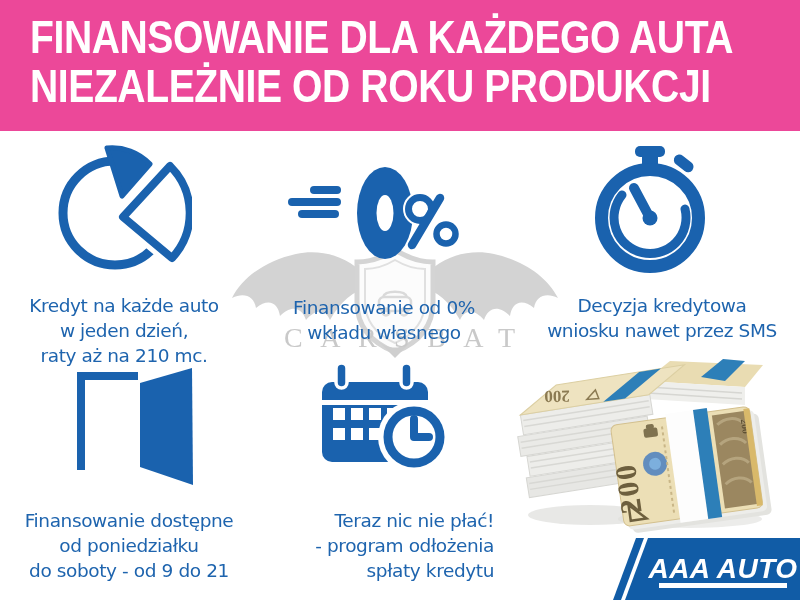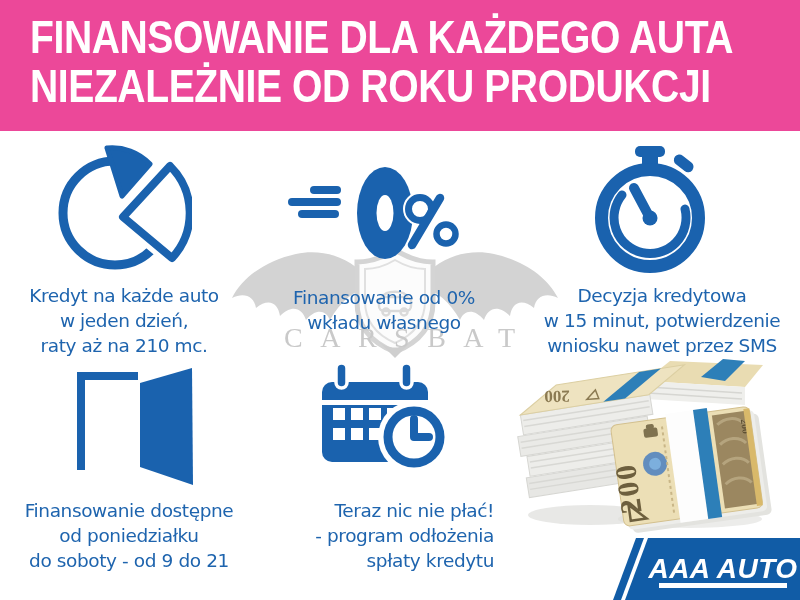--- a/index.html
+++ b/index.html
@@ -10,21 +10,21 @@
   .hdr-inner{position:absolute;left:30px;top:13px;transform:scaleX(.85);transform-origin:left top;}
   .hdr-line{display:block;color:#fff;font-family:"Liberation Sans",sans-serif;
             font-weight:bold;font-size:46px;line-height:49px;letter-spacing:-.5px;white-space:nowrap;}
   
   .wm-svg{position:absolute;left:222px;top:240px;}
   .wm-letters{position:absolute;left:284px;top:322px;width:250px;color:#c9c9c9;
               font-family:"Liberation Serif",serif;font-size:28px;letter-spacing:17.5px;
               white-space:nowrap;}
   
   .cap{position:absolute;text-align:center;color:#1E64AE;font-size:18.5px;line-height:25px;
-       letter-spacing:-.4px;}
+       letter-spacing:-.4px;margin-top:10px;}
   .cap span{display:block;}
   .cap1{left:10px;top:283px;width:228px;}
   .cap2{left:269px;top:285px;width:230px;}
   .cap3{left:536px;top:283px;width:252px;}
   .cap4{left:16px;top:498px;width:226px;}
   .cap5{left:272px;top:498px;width:222px;text-align:right;}
   .icon{position:absolute;}
   .sr{position:absolute;width:1px;height:1px;overflow:hidden;clip-path:inset(50%);}
 </style>
 </head>
@@ -98,21 +98,20 @@
     <rect x="62" y="13" width="16" height="16" fill="#1A62AE"></rect>
     <rect x="55" y="3" width="30" height="11" rx="5" fill="#1A62AE"></rect>
     <rect x="93" y="15" width="22" height="11" rx="5.5" fill="#1A62AE" transform="rotate(38 104 20)"></rect>
     <circle cx="70" cy="75" r="48.5" fill="#ffffff" stroke="#1A62AE" stroke-width="13"></circle>
     <path d="M42,52 A36 36 0 1 0 105,66" fill="none" stroke="#1A62AE" stroke-width="9" stroke-linecap="round"></path>
     <line x1="70" y1="75" x2="54" y2="45" stroke="#1A62AE" stroke-width="10" stroke-linecap="round"></line>
     <circle cx="70" cy="75" r="7.5" fill="#1A62AE"></circle>
   </svg>
   <div class="cap cap3">
     <span>Decyzja kredytowa</span>
-    <span>w 15 minut, potwierdzenie</span>
     <span>wniosku nawet przez SMS</span>
   </div>
 
   <svg class="icon" style="left:70px;top:363px" width="130" height="125" viewBox="0 0 130 125">
     <rect x="7" y="9" width="61" height="8" fill="#1A62AE"></rect>
     <rect x="7" y="9" width="8" height="98" fill="#1A62AE"></rect>
     <polygon points="70,20 122,5 123,122 70,104" fill="#1A62AE"></polygon>
   </svg>
   <div class="cap cap4">
     <span>Finansowanie dostępne</span>

